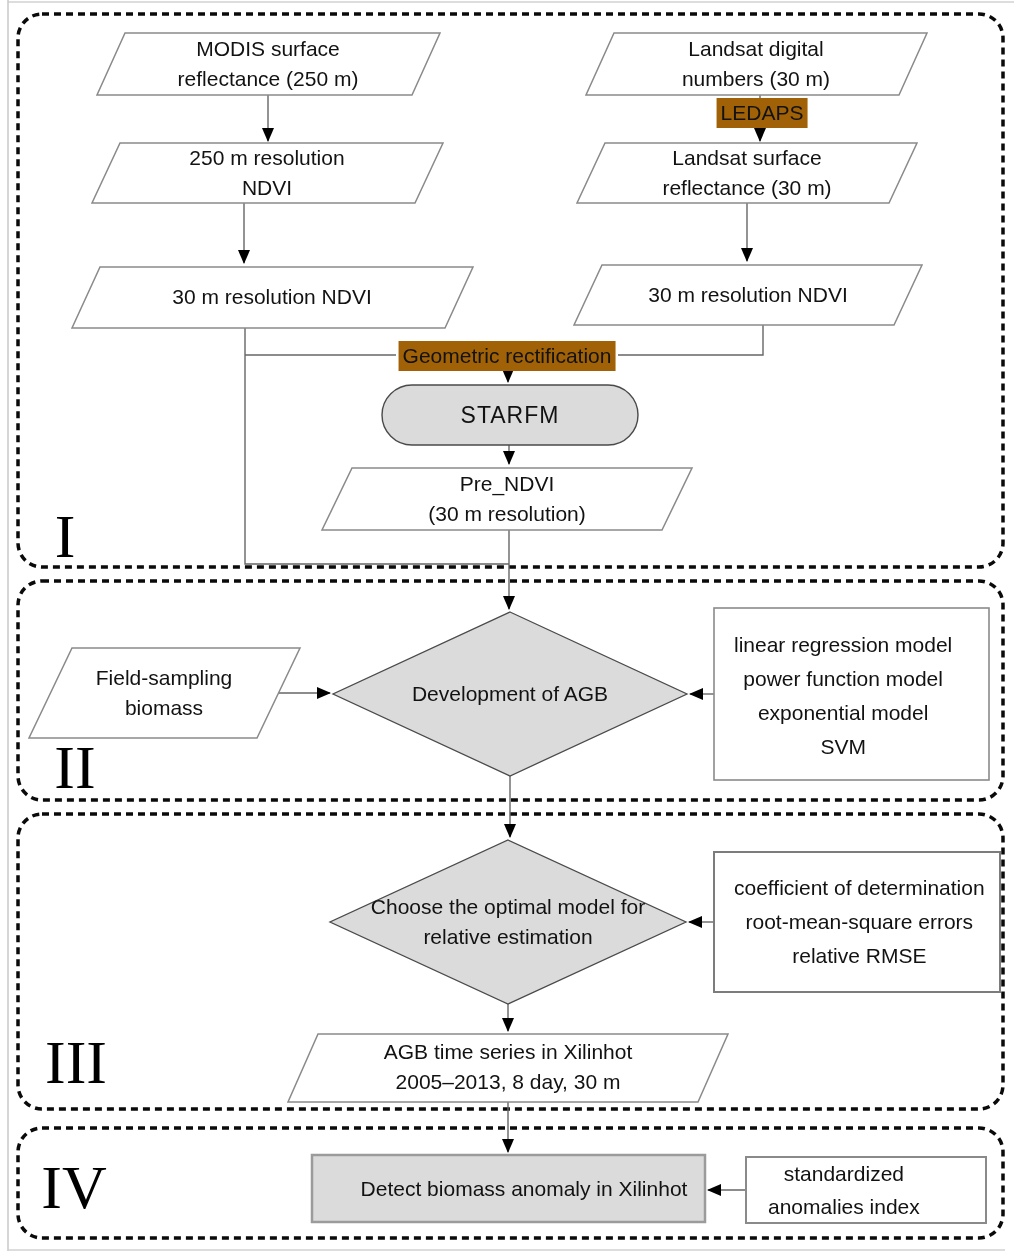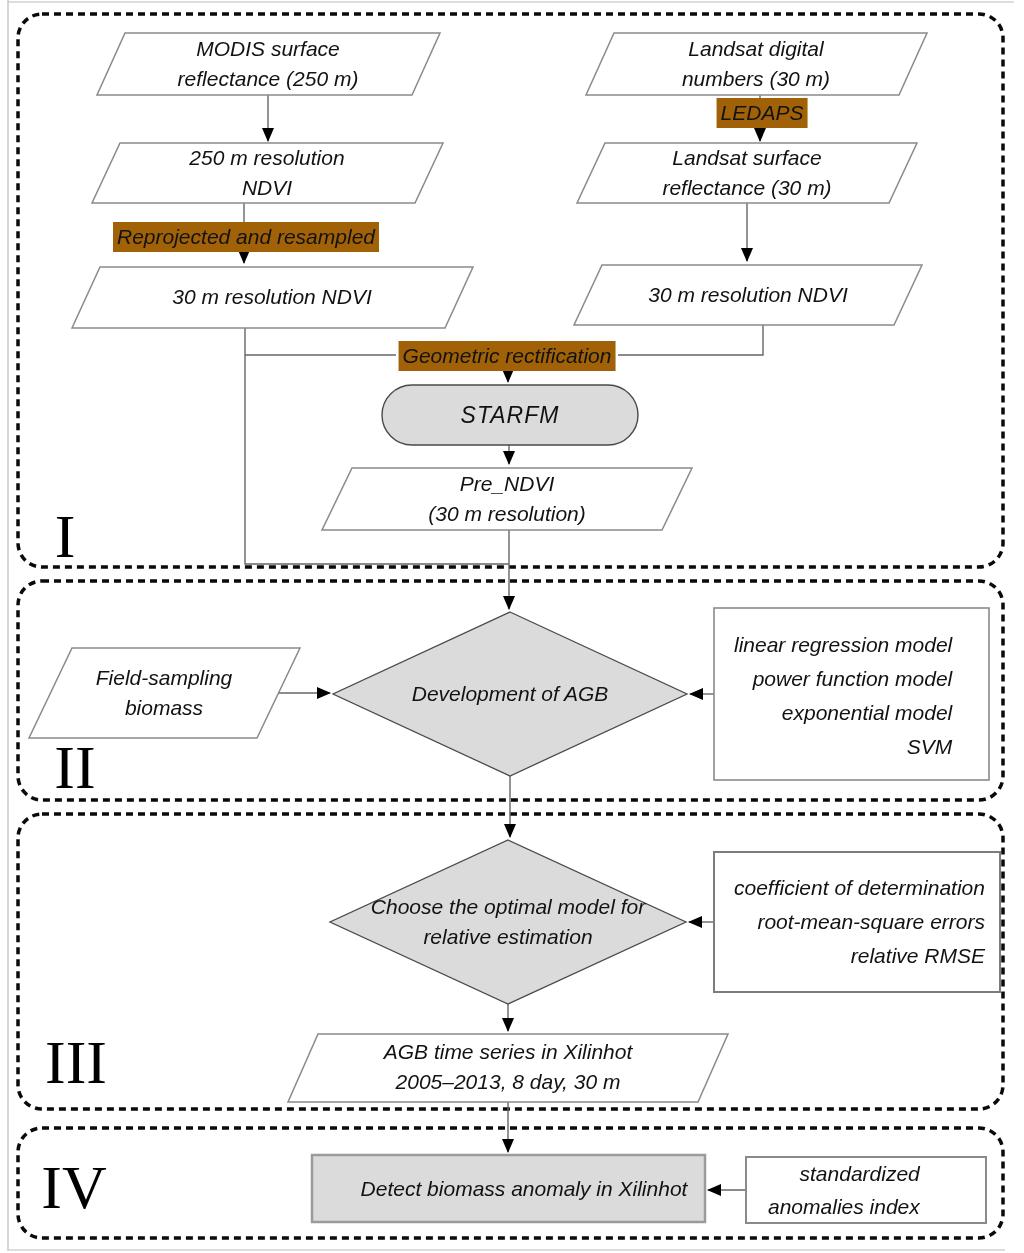--- a/index.html
+++ b/index.html
@@ -4,24 +4,24 @@
 <style>
   html,body { margin:0; padding:0; background:#ffffff; }
   #stage {
     position:relative; width:1024px; height:1253px; background:#ffffff;
     font-family:"Liberation Sans", sans-serif; color:#111; overflow:hidden;
   }
   #wires { position:absolute; left:0; top:0; width:1024px; height:1253px; }
   .lbl {
     position:absolute; transform:translate(-50%,-50%);
     text-align:center; font-size:21px; line-height:30px;
-    color:#121212; white-space:nowrap; z-index:2;font-style:italic;
+    color:#121212; white-space:nowrap; z-index:2;
   }
   .lbl.bg { background:#a16207; padding:0 4px; }
-  .lbl.leftblock { transform:translate(0,-50%); text-align:right; }
+  .lbl.leftblock { transform:translate(0,-50%); text-align:center; }
   .lbl.list { line-height:34px; }
   .lbl.starfm { font-size:23px; letter-spacing:1px; }
   .numeral {
     position:absolute; transform:translate(-50%,-50%);
     font-family:"Liberation Serif", serif; font-size:62px; line-height:1;
     color:#000; z-index:2;
   }
 </style>
 </head>
 <body>
@@ -102,21 +102,20 @@
   <div class="lbl" style="left:267px; top:173px;">
     <div>250 m resolution</div>
     <div>NDVI</div>
   </div>
 
   <div class="lbl" style="left:747px; top:173px;">
     <div>Landsat surface</div>
     <div>reflectance (30 m)</div>
   </div>
 
-  <div class="lbl bg" style="left:246px; top:237px;">Reprojected and resampled</div>
 
   <div class="lbl" style="left:272px; top:297px;">30 m resolution NDVI</div>
   <div class="lbl" style="left:748px; top:295px;">30 m resolution NDVI</div>
 
   <div class="lbl bg" style="left:507px; top:356px;">Geometric rectification</div>
 
   <div class="lbl starfm" style="left:510px; top:415px;">STARFM</div>
 
   <div class="lbl" style="left:507px; top:499px;">
     <div>Pre_NDVI</div>

